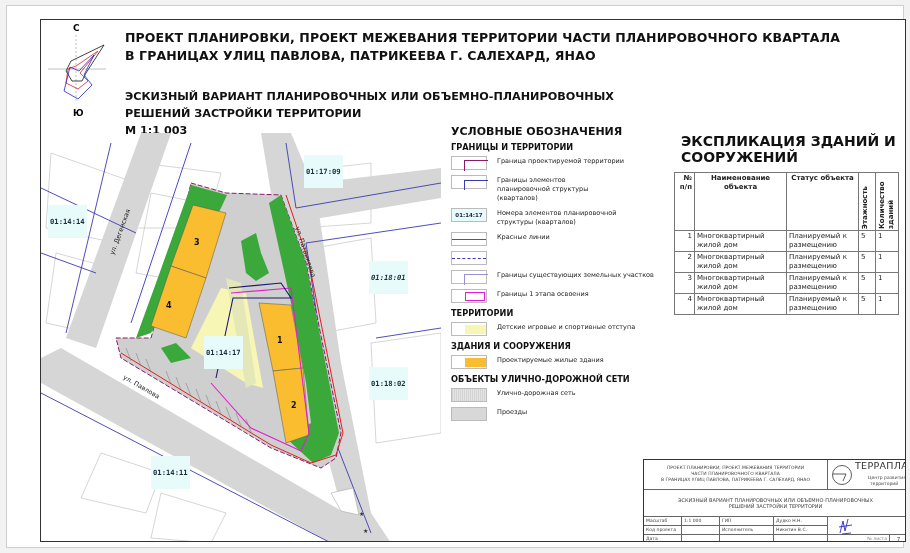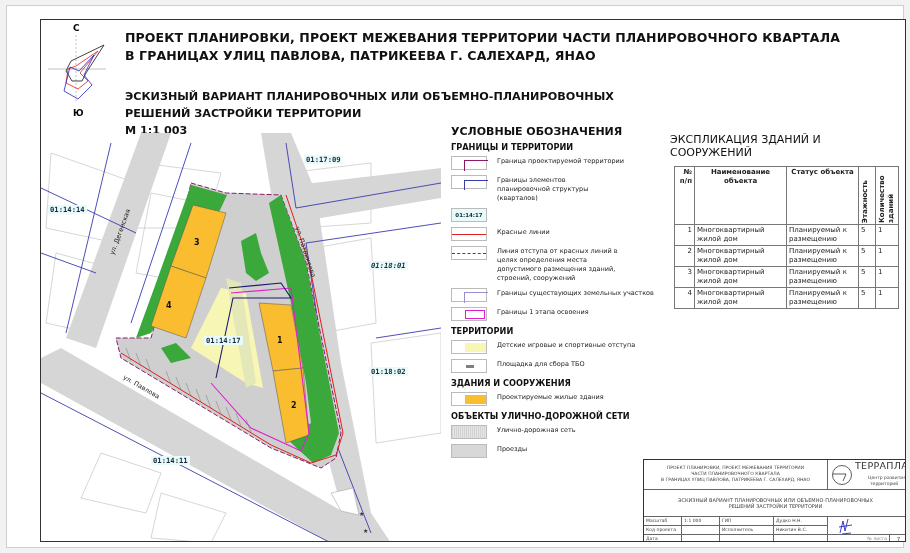--- a/index.html
+++ b/index.html
@@ -10,28 +10,28 @@
   .title { position: absolute; font-weight: bold; color: #111; font-size: 12.5px; line-height: 18px; letter-spacing: 0.1px; }
   .subtitle { position: absolute; font-weight: bold; color: #111; font-size: 11.2px; line-height: 17px; }
   .map { position: absolute; left: 0; top: 113px; width: 400px; height: 410px; overflow: hidden; }
   .legend { position: absolute; left: 410px; top: 105px; width: 220px; }
   .lg-h1 { font-weight: bold; font-size: 11px; color: #111; margin-bottom: 4px; }
   .lg-h2 { font-weight: bold; font-size: 8.2px; color: #111; margin: 4px 0 4px; }
   .lg-row { display: flex; align-items: flex-start; margin-bottom: 5px; }
   .lg-sw { width: 36px; height: 14px; border: 1px solid #bbb; position: relative; flex: 0 0 36px; background: #fff; }
   .lg-txt { font-size: 6.5px; color: #222; margin-left: 10px; line-height: 9px; padding-top: 1px; }
   .expl { position: absolute; left: 620px; top: 113px; width: 240px; }
-  .expl-title { font-weight: normal; font-size: 11px; color: #111; margin-bottom: 7px; margin-left: 9px; }
+  .expl-title { font-weight: bold; font-size: 14px; color: #111; margin-bottom: 7px; margin-left: 20px; }
   table.ex { border-collapse: collapse; margin-left: 13px; font-size: 7px; color: #222; }
   table.ex td, table.ex th { border: 1px solid #777; vertical-align: top; padding: 1px 2px; line-height: 9px; }
   table.ex th { font-weight: bold; }
   .vert { writing-mode: vertical-rl; transform: rotate(180deg); white-space: nowrap; text-align: left; }
   .stamp { position: absolute; left: 602px; top: 439px; width: 264px; height: 84px; border-left: 1px solid #333; border-top: 1px solid #333; font-size: 4.5px; color: #444; }
   .stamp .cell { position: absolute; border-right: 1px solid #666; border-bottom: 1px solid #666; padding: 1px 2px; line-height: 6px; }
-  .qlabel { position: absolute; background: #e8fbfb; font-weight: bold; font-size: 7.2px; color: #1b2a3a; padding: 0 2px; font-family: "DejaVu Sans Mono", monospace; }
+  .qlabel { position: absolute; background: #e8fbfb; font-weight: bold; font-size: 7.2px; color: #1b2a3a; padding: 12px 2px; font-family: "DejaVu Sans Mono", monospace; }
   .bnum { position: absolute; font-weight: bold; font-size: 8px; color: #111; }
   .street { position: absolute; font-size: 6.5px; color: #222; white-space: nowrap; }
 </style>
 </head>
 <body>
 
 <div class="sheet">
 <div class="frame">
 
   <div class="abs" style="left:5px;top:3px;width:60px;height:95px;">
@@ -156,58 +156,52 @@
       <div class="lg-txt">Граница проектируемой территории</div>
     </div>
     <div class="lg-row">
       <div class="lg-sw">
             <div class="abs" style="left:12px;top:4px;width:24px;height:10px;border-left:1.2px solid #3b3bb0;border-top:1.2px solid #3b3bb0;"></div>
           </div>
       <div class="lg-txt" style="width:120px;">Границы элементов планировочной структуры (кварталов)</div>
     </div>
     <div class="lg-row">
       <div class="lg-sw" style="background:#e8fbfb;font-size:5.5px;font-weight:bold;text-align:center;line-height:12px;color:#1b2a3a;">01:14:17</div>
+      <div class="lg-txt" style="width:120px;">Номера элементов планировочной структуры (кварталов)</div>
     </div>
     <div class="lg-row">
       <div class="lg-sw">
             <div class="abs" style="left:0;top:6px;width:34px;height:0;border-top:1.2px solid #d22;"></div>
           </div>
       <div class="lg-txt">Красные линии</div>
     </div>
     <div class="lg-row">
       <div class="lg-sw">
             <div class="abs" style="left:0;top:6px;width:34px;height:0;border-top:1px dashed #3b3bb0;"></div>
           </div>
-      <div class="lg-txt" style="width:135px;">Линия отступа от красных линий в целях определения места допустимого размещения зданий, строений, сооружений</div>
     </div>
     <div class="lg-row">
       <div class="lg-sw">
             <div class="abs" style="left:12px;top:3px;width:24px;height:11px;border-left:1px solid #9a8fd0;border-top:1px solid #9a8fd0;"></div>
           </div>
       <div class="lg-txt">Границы существующих земельных участков</div>
     </div>
     <div class="lg-row">
       <div class="lg-sw">
             <div class="abs" style="left:13px;top:2px;width:20px;height:9px;border:1.5px solid #e020d0;"></div>
           </div>
       <div class="lg-txt">Границы 1 этапа освоения</div>
     </div>
 
     <div class="lg-h2">ТЕРРИТОРИИ</div>
     <div class="lg-row">
       <div class="lg-sw">
             <div class="abs" style="left:13px;top:2px;width:21px;height:9px;background:#f8f6b4;"></div>
           </div>
       <div class="lg-txt">Детские игровые и спортивные отступа</div>
-    </div>
-    <div class="lg-row">
-      <div class="lg-sw">
-            <div class="abs" style="left:14px;top:5px;width:8px;height:3px;background:#808080;"></div>
-          </div>
-      <div class="lg-txt">Площадка для сбора ТБО</div>
     </div>
 
     <div class="lg-h2">ЗДАНИЯ И СООРУЖЕНИЯ</div>
     <div class="lg-row">
       <div class="lg-sw">
             <div class="abs" style="left:13px;top:2px;width:21px;height:9px;background:#f9bd2f;"></div>
           </div>
       <div class="lg-txt">Проектируемые жилые здания</div>
     </div>
 

